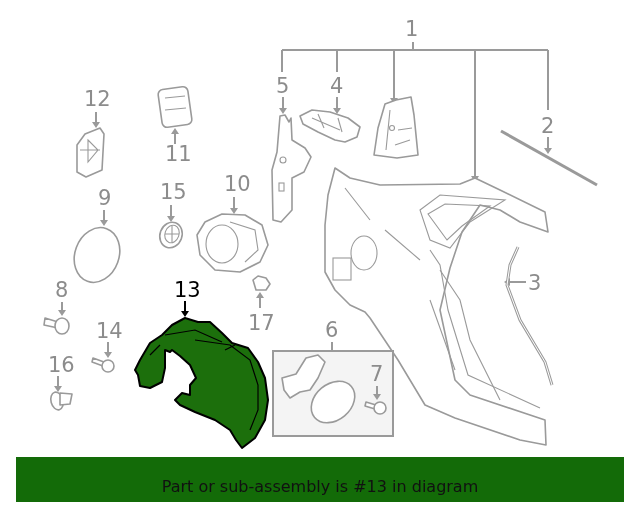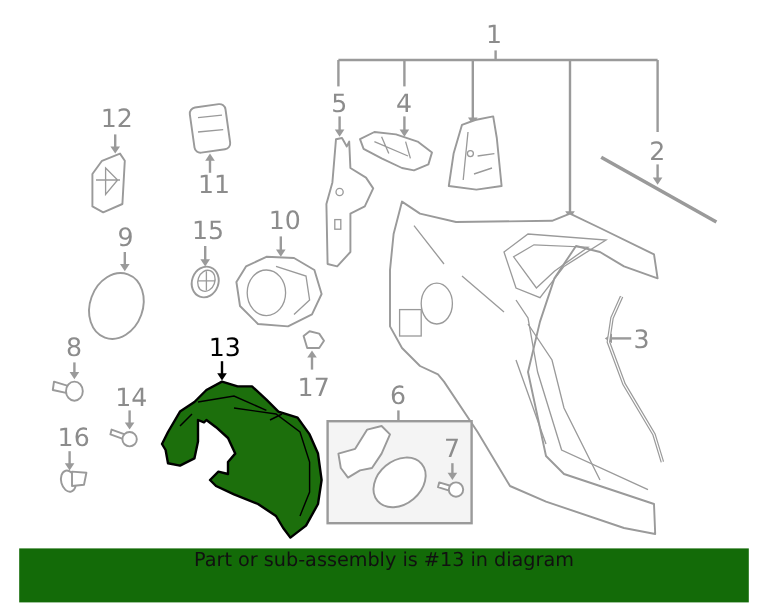--- a/index.html
+++ b/index.html
@@ -3,21 +3,21 @@
 <meta charset="utf-8">
 <style>
   html,body{margin:0;padding:0;background:#ffffff;}
   body{width:640px;height:512px;position:relative;overflow:hidden;font-family:"DejaVu Sans",sans-serif;}
   #diagram{position:absolute;left:0;top:0;width:640px;height:512px;}
   .callout{font-family:"DejaVu Sans",sans-serif;font-size:21px;fill:#8c8c8c;}
   .callout-hl{font-family:"DejaVu Sans",sans-serif;font-size:21px;fill:#000000;}
   .ln{stroke:#9a9a9a;stroke-width:2;fill:none;}
   .part{stroke:#9a9a9a;stroke-width:1.6;fill:#ffffff;stroke-linejoin:round;}
   .partd{stroke:#9a9a9a;stroke-width:1.1;fill:none;}
-  #banner{position:absolute;left:16px;top:457px;width:608px;height:45px;background:#136b08;color:#111111;text-align:center;font-family:"DejaVu Sans",sans-serif;font-size:16px;line-height:19px;padding-top:0;box-sizing:border-box;}
+  #banner{position:absolute;left:16px;top:457px;width:608px;height:45px;background:#136b08;color:#111111;text-align:center;font-family:"DejaVu Sans",sans-serif;font-size:16px;line-height:19px;padding-top:20px;box-sizing:border-box;}
   #banner div{white-space:nowrap;}
 </style>
 </head>
 <body>
 
 <svg id="diagram" viewBox="0 0 640 512" xmlns="http://www.w3.org/2000/svg">
   <defs>
     <marker id="ah" markerWidth="8" markerHeight="8" refX="4" refY="7" orient="auto" markerUnits="userSpaceOnUse">
       <path d="M0,0 L8,0 L4,8 z" fill="#9a9a9a" transform="rotate(0)"></path>
     </marker>

